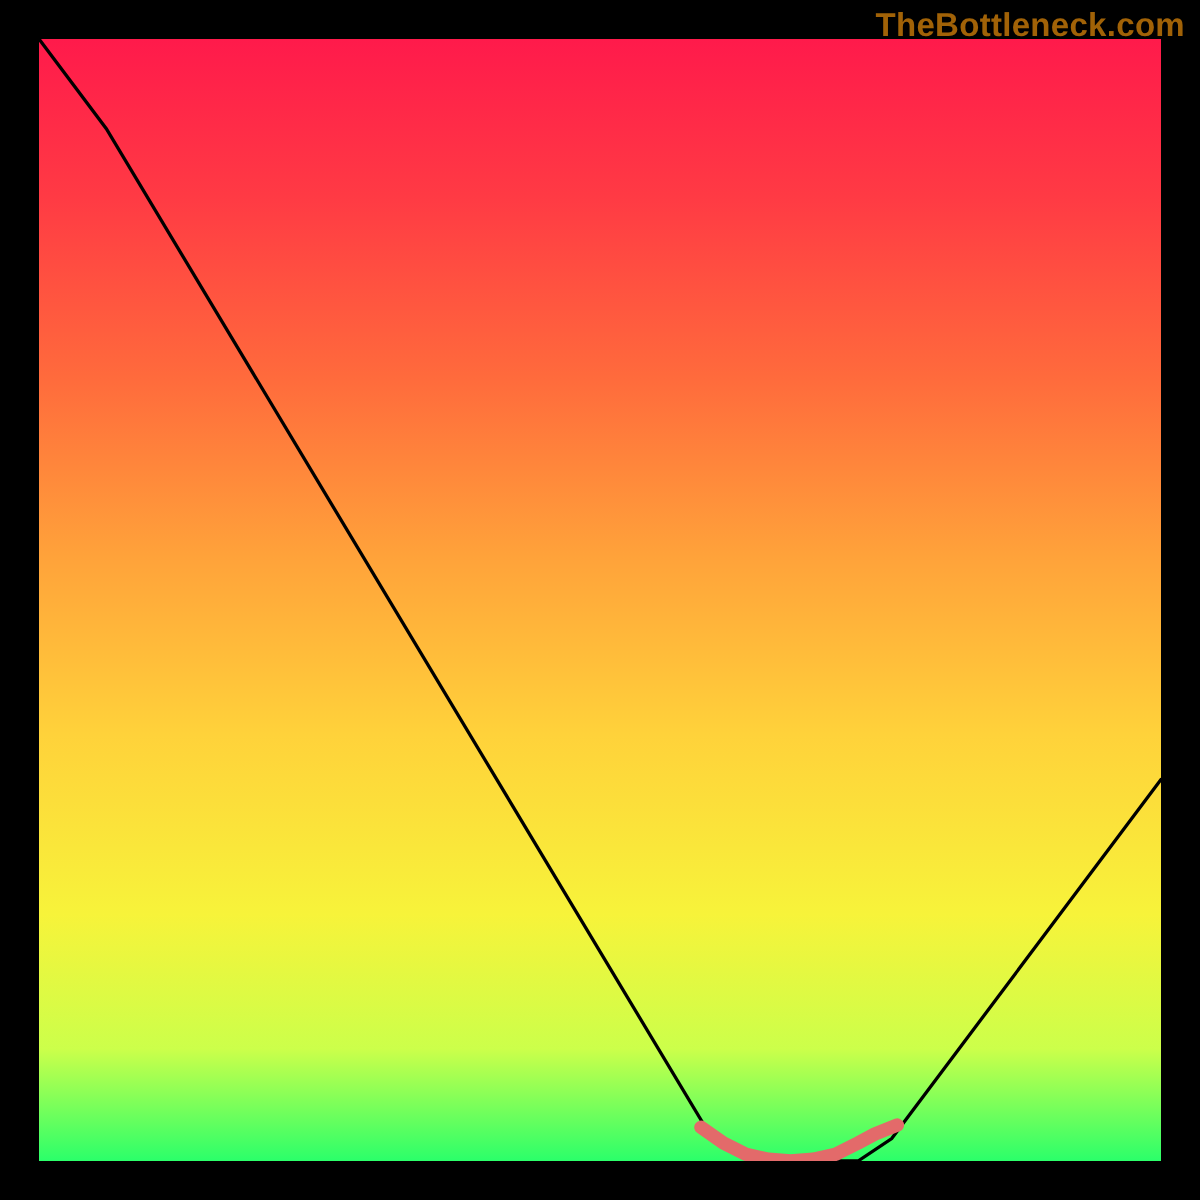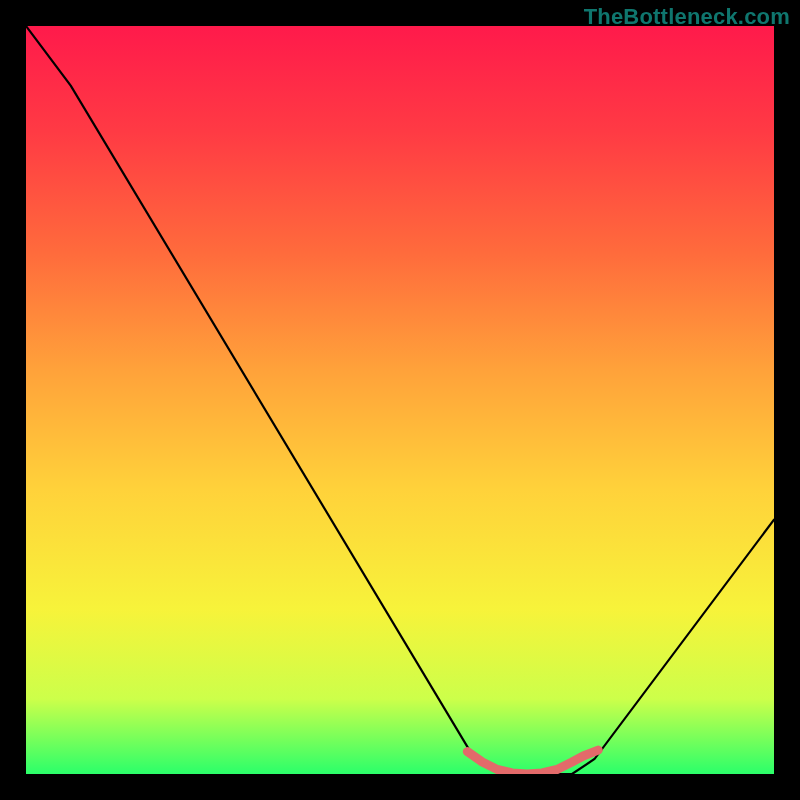--- a/index.html
+++ b/index.html
@@ -16,21 +16,21 @@
     left: 26px;
     top: 26px;
     width: 748px;
     height: 748px;
     background: #000;
   }
   .watermark {
     position: absolute;
     top: 4px;
     right: 10px;
-    color: #0f766e;
+    color: #a16207;
     font-size: 22px;
     font-weight: bold;
     letter-spacing: 0.2px;
     z-index: 5;
     text-align: right;
   }
   svg {
     display: block;
   }
 </style>

